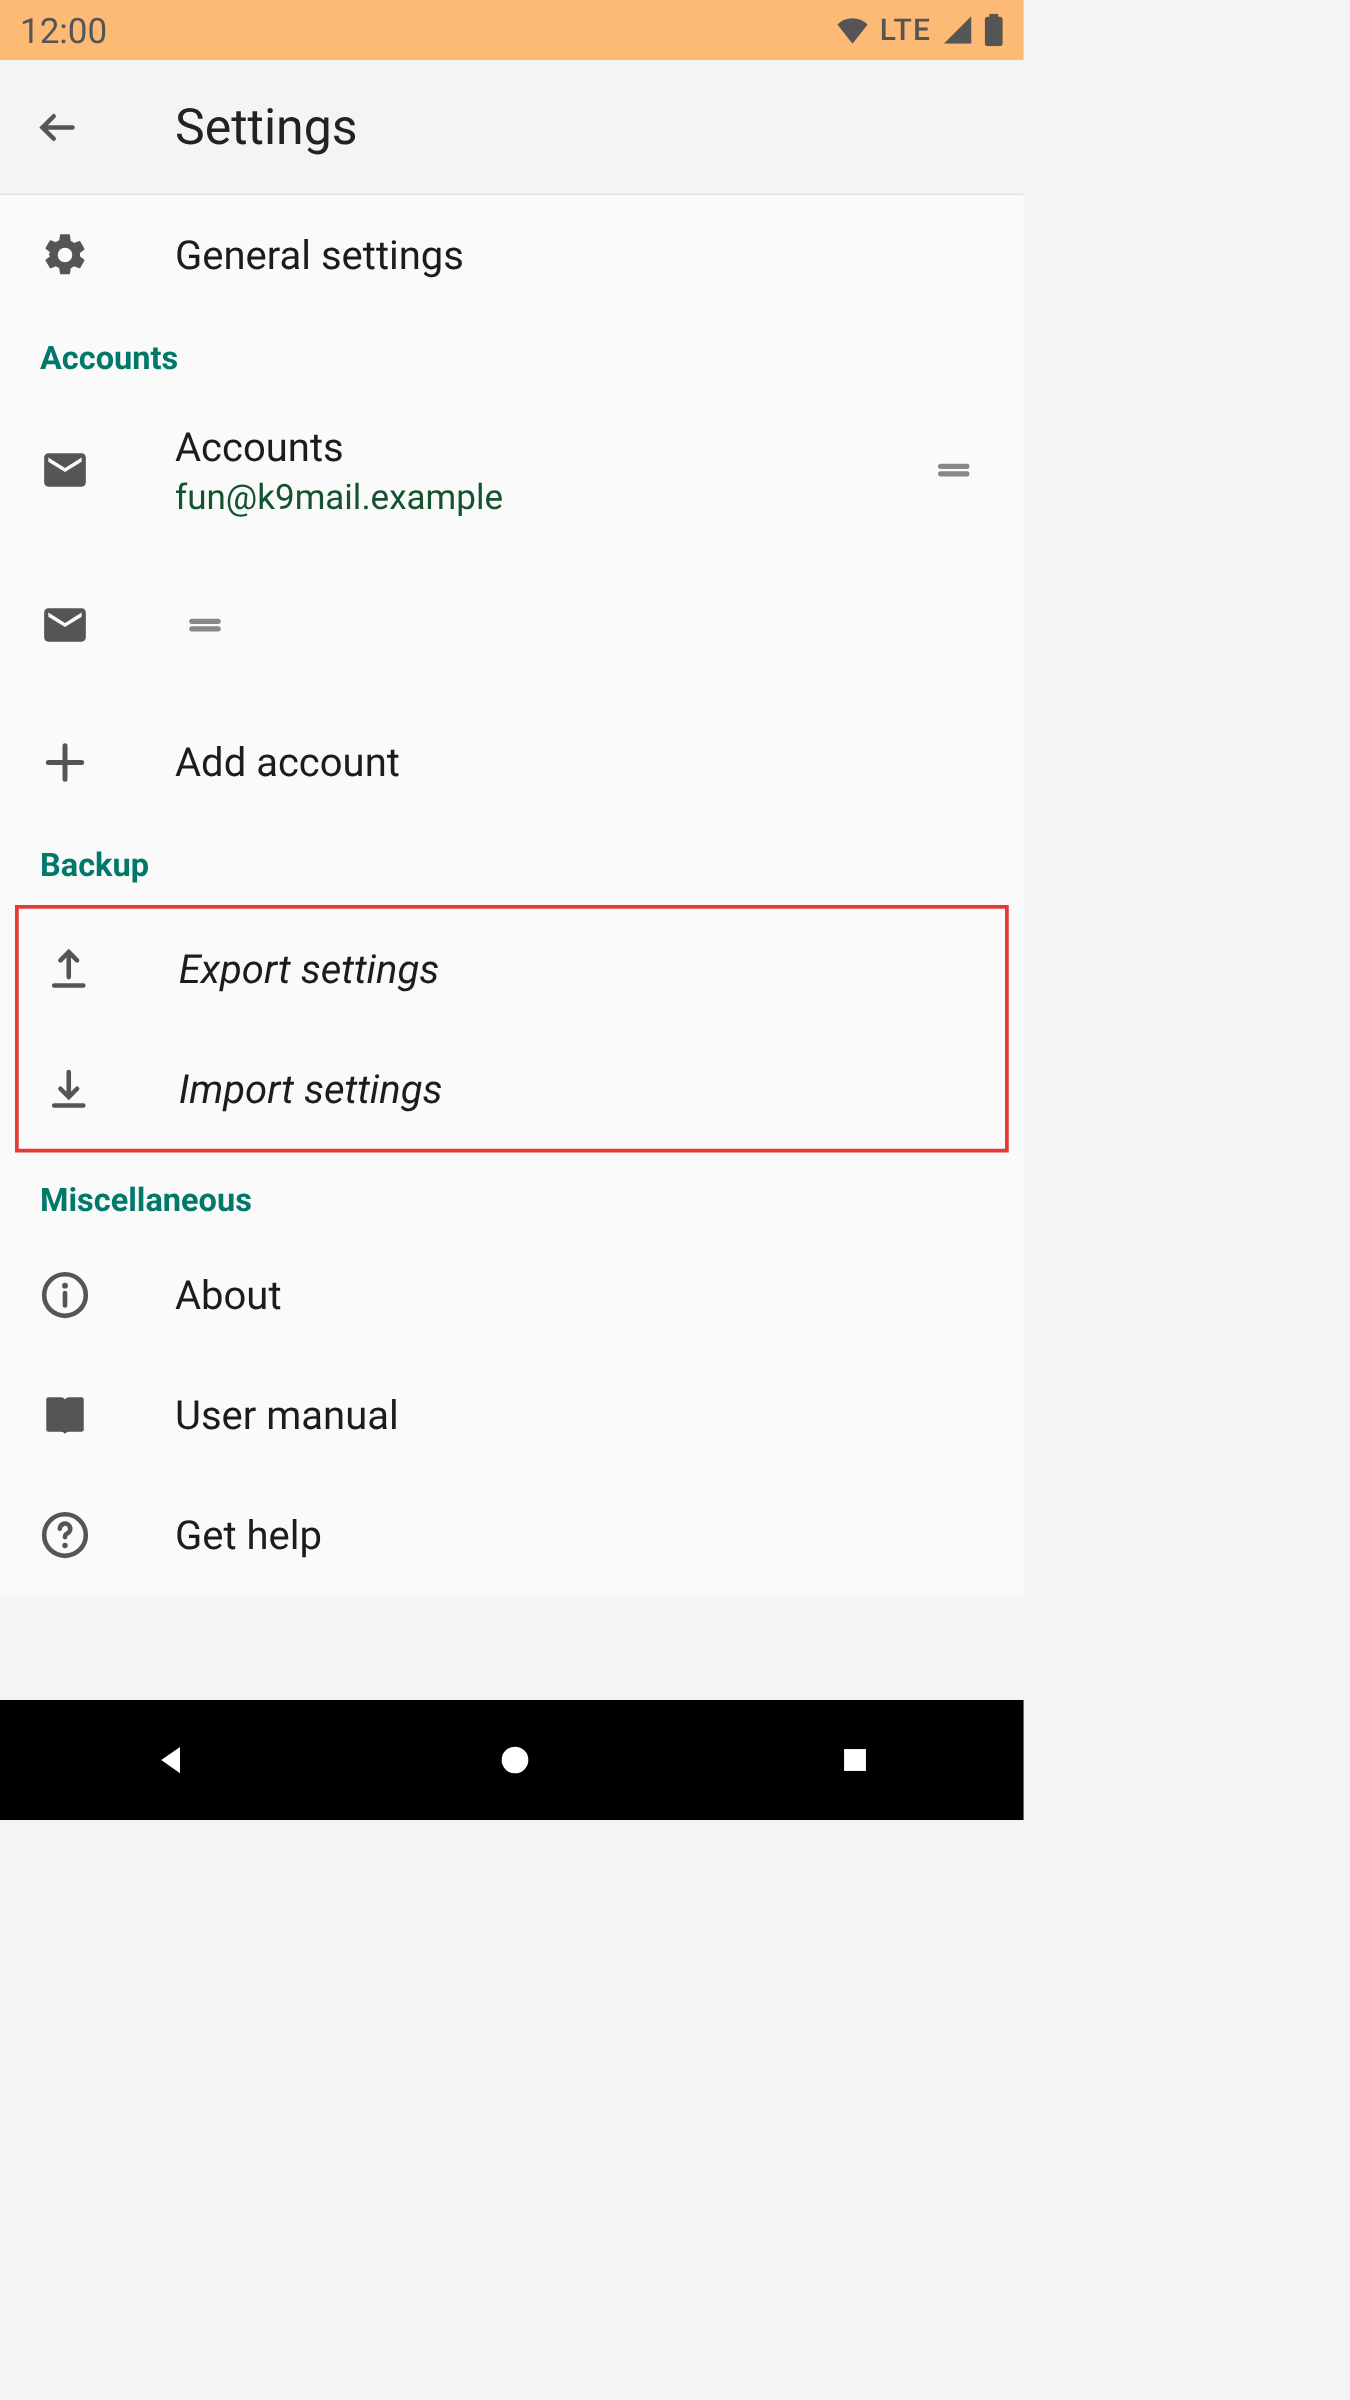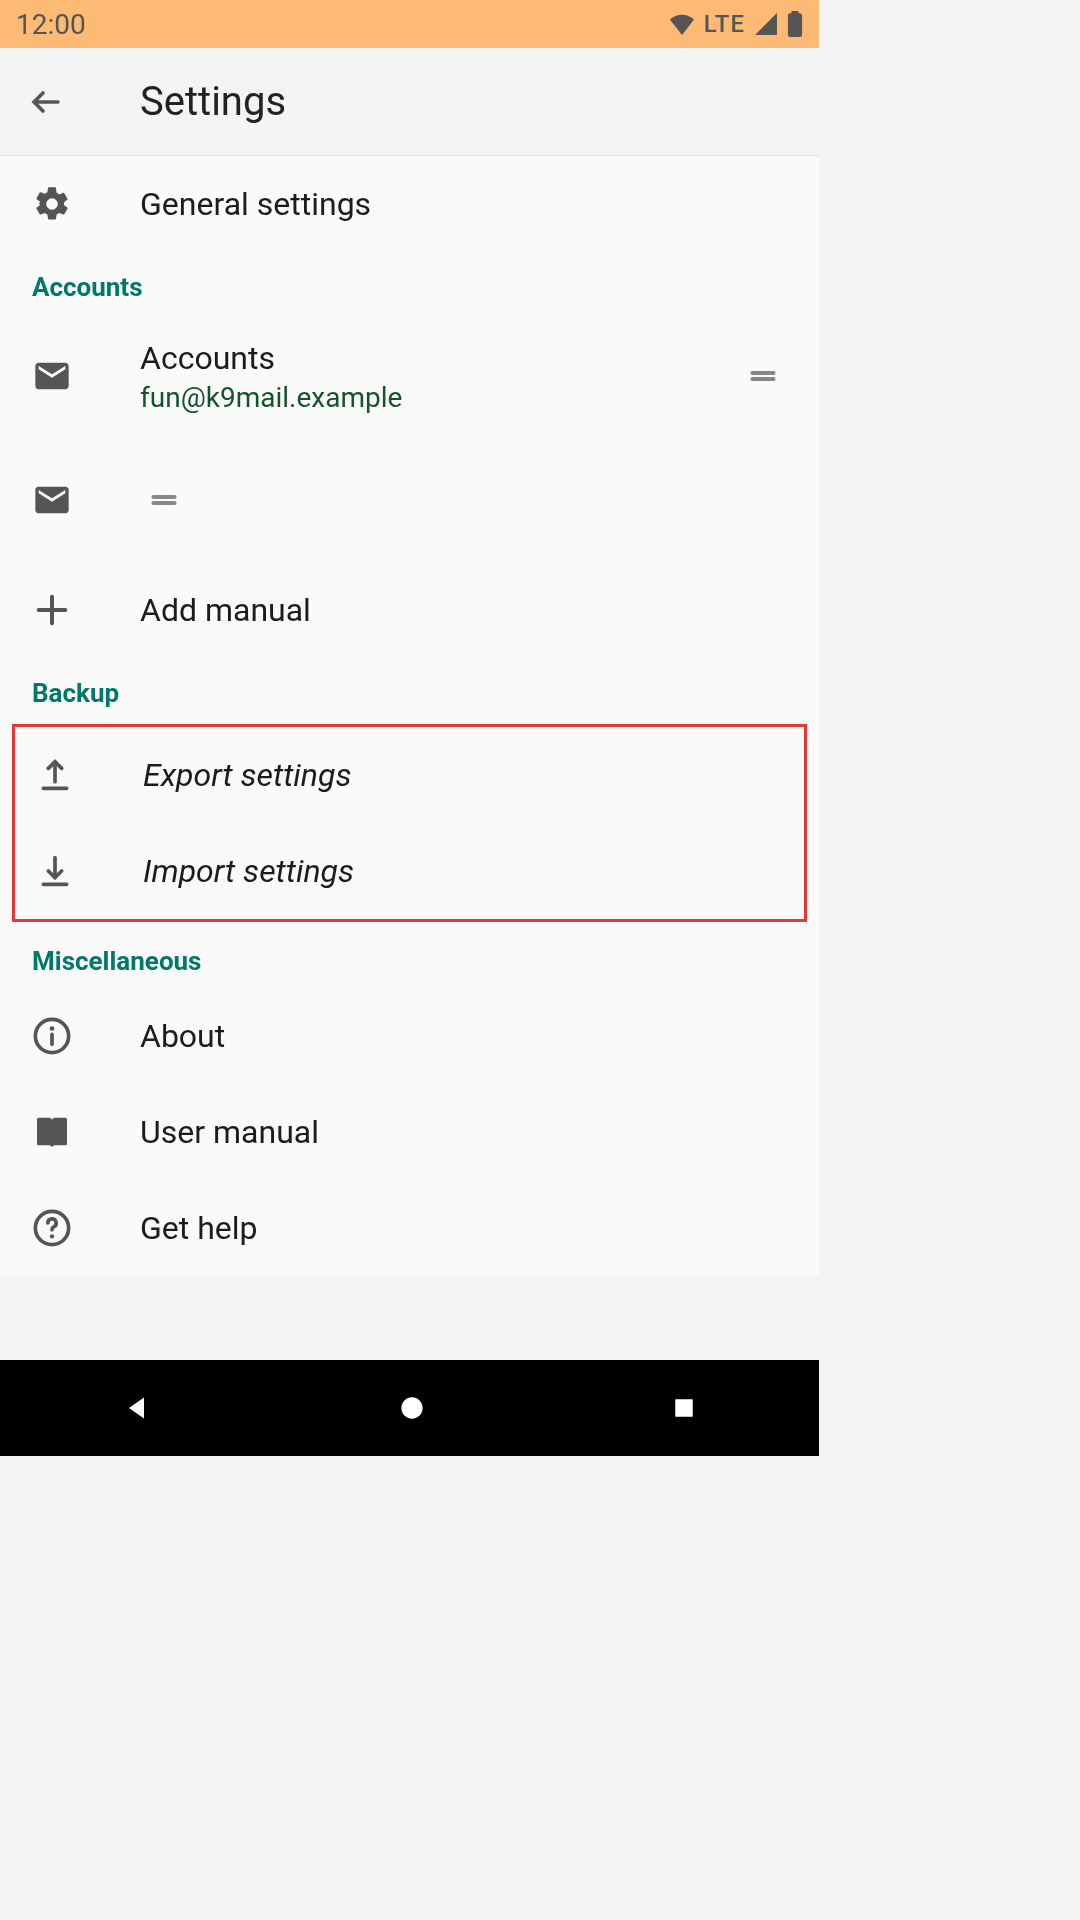--- a/index.html
+++ b/index.html
@@ -168,21 +168,21 @@
 
   <div class="row">
     <div class="icon-slot">
         <span>
       <svg width="40" height="40" viewBox="0 0 24 24">
             <path stroke="#555" stroke-width="2.4" stroke-linecap="round" d="M12 4v16M4 12h16"></path>
           </svg>
     </span>
       </div>
     <div class="text-slot">
-        <div class="label">Add manual</div>
+        <div class="label">Add account</div>
       </div>
   </div>
 
   <div class="section-header">Backup</div>
 
   <div class="highlight-box">
     <div class="row">
       <div class="icon-slot">
           <span>
         <svg width="40" height="40" viewBox="0 0 24 24">

